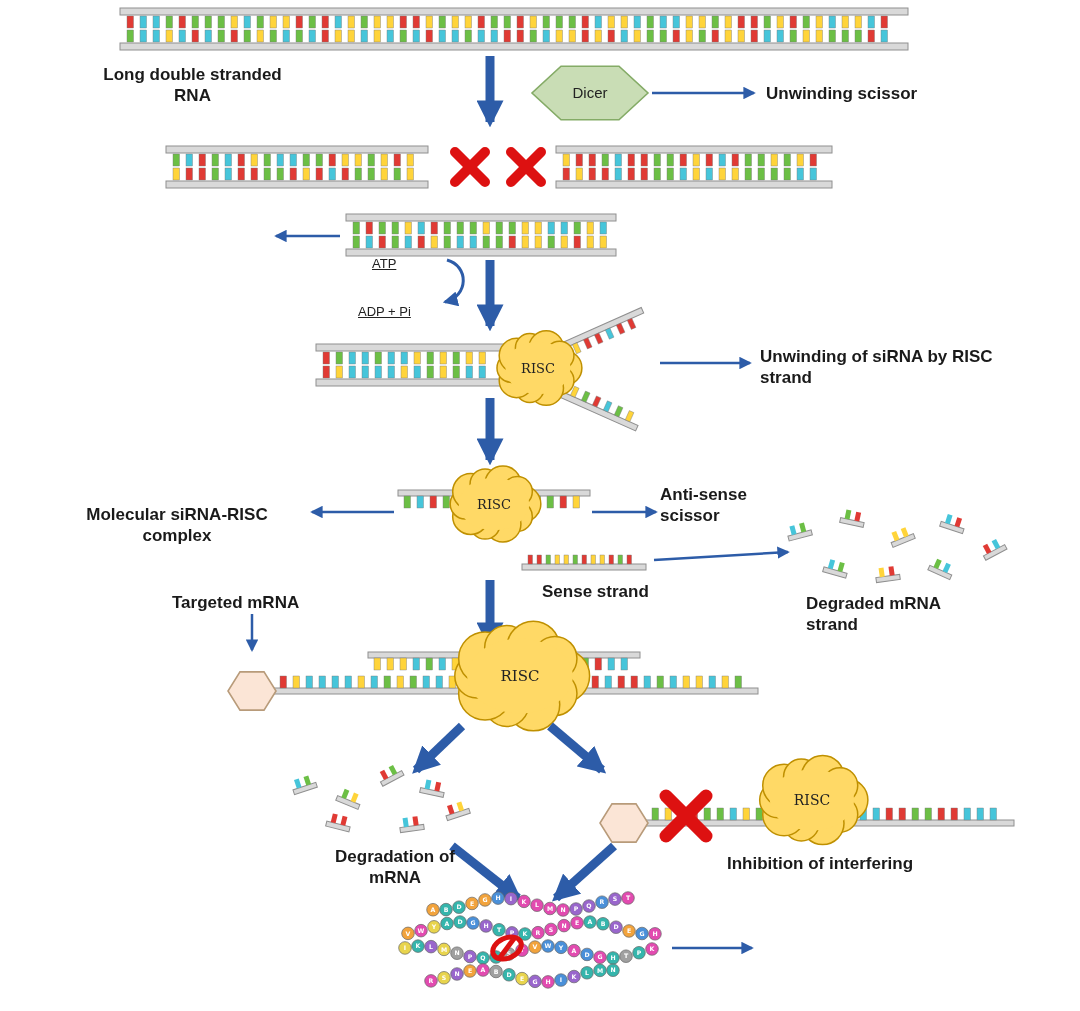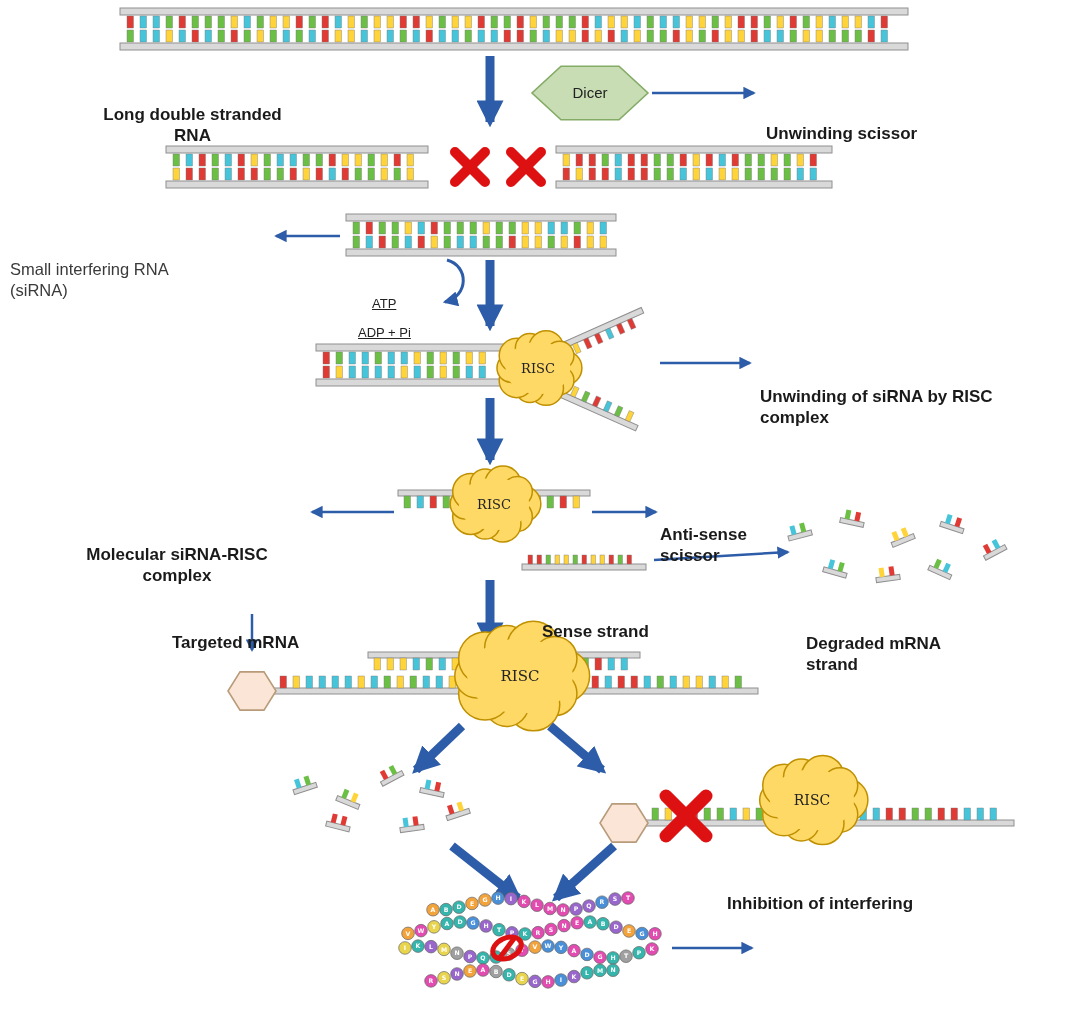--- a/index.html
+++ b/index.html
@@ -1,20 +1,20 @@
 <!DOCTYPE html>
 <html><head>
 <meta charset="utf-8">
 <style>
   html,body{margin:0;padding:0;background:#ffffff;}
   .stage{position:relative;width:1080px;height:1011px;background:#ffffff;
          font-family:"Liberation Sans",sans-serif;overflow:hidden;}
   .stage svg{position:absolute;left:0;top:0;}
   .labels{position:absolute;left:0;top:0;width:100%;height:100%;pointer-events:none;}
-  .label{position:absolute;white-space:pre-line;line-height:1.25;color:#1a1a1a;margin-top:40px;}
+  .label{position:absolute;white-space:pre-line;line-height:1.25;color:#1a1a1a;}
   .bold{font-weight:bold;font-size:17px;}
   .reg{font-size:16.5px;color:#3a3a3a;}
   .small{font-size:13px;color:#222;text-decoration:underline;}
 </style>
 </head>
 <body>
 
 <div class="stage">
 
   <svg id="diagram" width="1080" height="1011" viewBox="0 0 1080 1011">
@@ -767,30 +767,30 @@
           <line x1="-11" y1="6" x2="11" y2="-6" stroke="#dd1111" stroke-width="5"></line>
         </g>
       </g>
       <line x1="672" y1="948" x2="752" y2="948" stroke="#2d5ca8" stroke-width="2.5" marker-end="url(#mSmall)"></line>
     </svg>
 
   <div class="labels">
     <div class="label bold" style="left:85px;top:64px;width:215px;text-align:center">Long double stranded
 RNA</div>
     <div class="label bold" style="left:766px;top:83px">Unwinding scissor</div>
-    <div class="label reg" style="left:10px;top:219px;width:215px">Small interfering RNA
-(siRNA)</div>
     <div class="label small" style="left:372px;top:256px">ATP</div>
-    <div class="label small" style="left:358px;top:285px">ADP + Pi</div>
+    <div class="label small" style="left:358px;top:304px">ADP + Pi</div>
     <div class="label bold" style="left:760px;top:346px;width:300px">Unwinding of siRNA by RISC
-complex</div>
+strand</div>
     <div class="label bold" style="left:48px;top:504px;width:258px;text-align:center">Molecular siRNA-RISC
 complex</div>
     <div class="label bold" style="left:660px;top:484px">Anti-sense
 scissor</div>
     <div class="label bold" style="left:542px;top:581px">Sense strand</div>
     <div class="label bold" style="left:806px;top:593px;width:170px">Degraded mRNA
 strand</div>
     <div class="label bold" style="left:172px;top:592px">Targeted mRNA</div>
+    <div class="label bold" style="left:316px;top:846px;width:158px;text-align:center">Degradation of
+mRNA</div>
     <div class="label bold" style="left:727px;top:853px">Inhibition of interfering</div>
   </div>
 
 </div>
 
 </body></html>

